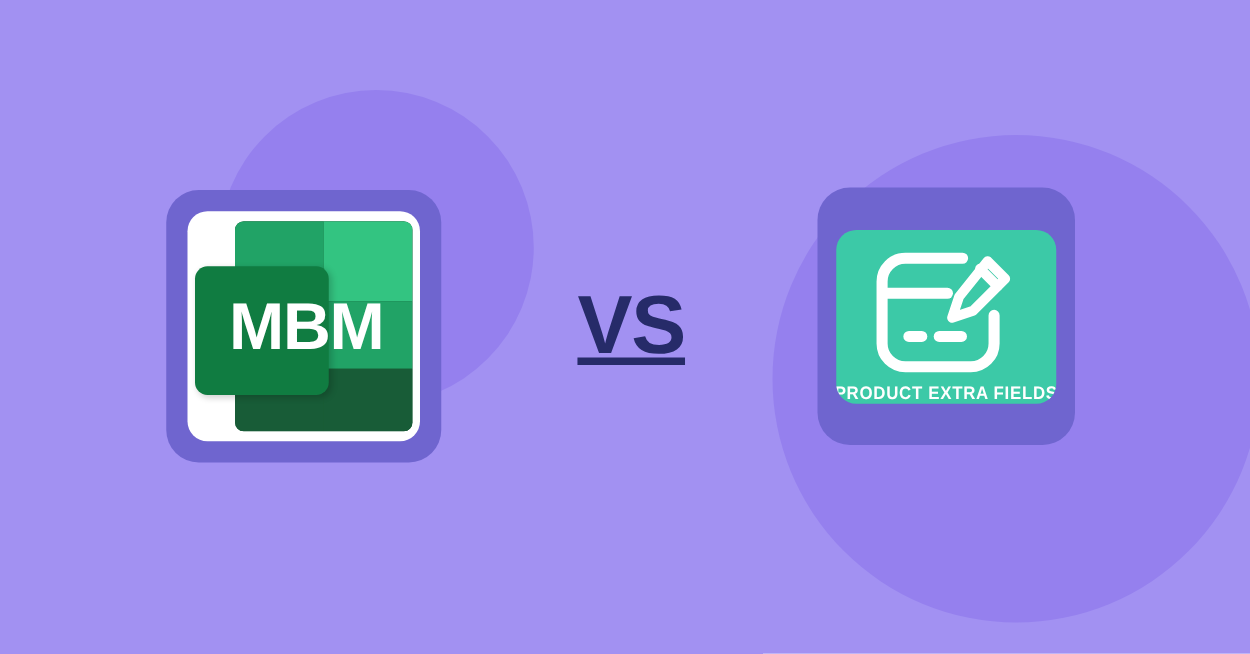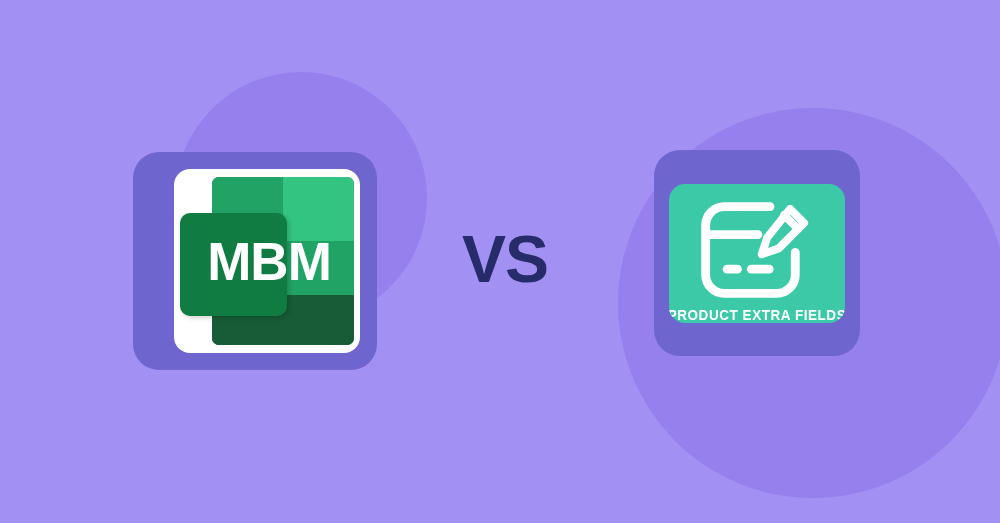--- a/index.html
+++ b/index.html
@@ -48,21 +48,20 @@
     background: #6f65cf;
     display: flex;
     align-items: center;
     justify-content: center;
   }
   #tile-left {
     left: 133px;
     top: 152px;
     width: 220px;
     height: 218px;
-    padding-left: 24px;
   }
   #tile-right {
     left: 654px;
     top: 150px;
     width: 206px;
     height: 206px;
   }
 
   .tile-inner {
     position: relative;
@@ -157,20 +156,21 @@
     left: 440px;
     top: 226px;
     width: 130px;
     text-align: center;
     color: #262b69;
     font-family: "Liberation Sans", sans-serif;
     font-weight: bold;
     font-size: 66px;
     line-height: 1;
     letter-spacing: -1px;
+    text-decoration: underline;
   }
 </style>
 </head>
 <body>
 
 <div id="comparison-banner">
 
   <div class="blob" id="blob-left"></div>
   <div class="blob" id="blob-right"></div>
 

